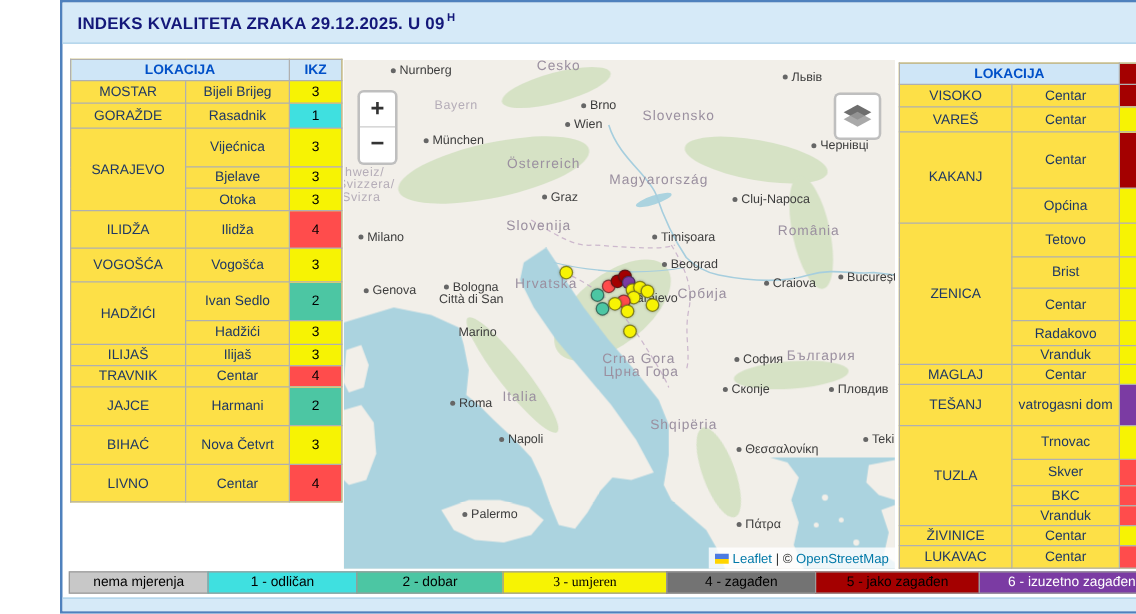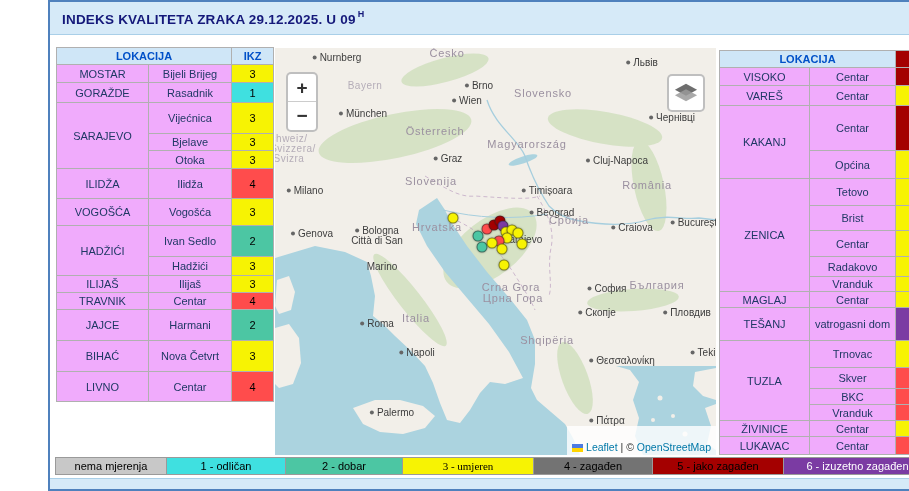--- a/index.html
+++ b/index.html
@@ -5,21 +5,21 @@
   * { margin:0; padding:0; box-sizing:border-box; }
   html,body { width:909px; height:491px; font-family:"Liberation Sans", sans-serif; background:#fff; }
   .page { position:relative; width:909px; height:491px; background:#ffffff; border:2px solid #4f81bd; overflow:hidden;margin-left:48px; }
 
   
   .header { position:absolute; left:0; top:0; right:0; height:33px; background:#d6eaf8; border-bottom:1px solid #a9cfe8; display:flex; align-items:center; padding-left:12px; }
   .title { font-size:13.5px; font-weight:bold; color:#14187a; letter-spacing:.2px; }
   .title sup { font-size:9px; position:relative; top:-1px; margin-left:2px; }
 
   
-  .tbl { position:absolute; border-collapse:collapse; table-layout:fixed; font-size:11px; background:#f0abfc; }
+  .tbl { position:absolute; border-collapse:collapse; table-layout:fixed; font-size:11px; background:#fde047; }
   .tbl td, .tbl th { border:1px solid #b0b0b0; text-align:center; vertical-align:middle; overflow:hidden; padding:0 2px; }
   .tbl th { background:#cfe6f7; color:#0050c8; font-weight:bold; }
   .tbl td.city { color:#1f3864; }
   .tbl td.loc  { color:#1f3864;text-align:center; }
   .tbl td.val  { color:#000; }
   .left-tbl  { left:6px;  top:45px; width:217px; }
   .right-tbl { left:669px; top:48px; width:219px; }
 
   
   .map { position:absolute; left:225px; top:46px; width:441px; height:407px; overflow:hidden; background:#f2efe9; cursor:grab; }
@@ -29,21 +29,21 @@
   .map-label.country { color:#9b90a0; font-size:11px; letter-spacing:.8px; }
   .map-label.region  { color:#b5adb8; font-size:10px; letter-spacing:.5px; }
   .city-dot { display:inline-block; width:4px; height:4px; border-radius:50%; background:#666; margin-right:3px; vertical-align:middle; }
   .marker { position:absolute; width:11px; height:11px; border-radius:50%; border:1px solid rgba(40,40,40,.55); transform:translate(-50%,-50%); box-shadow:0 0 2px rgba(0,0,0,.35); z-index:3; }
 
   .zoom-ctrl { position:absolute; left:11px; top:24px; width:32px; border:2px solid rgba(0,0,0,.25); border-radius:5px; background:#fff; z-index:5; }
   .zoom-btn { width:28px; height:28px; display:flex; align-items:center; justify-content:center; font-size:19px; font-weight:bold; color:#333; cursor:pointer; }
   .zoom-btn:first-child { border-bottom:1px solid #ccc; }
   .layers-ctrl { position:absolute; right:11px; top:26px; width:38px; height:38px; background:#fff; border:2px solid rgba(0,0,0,.25); border-radius:5px; display:flex; align-items:center; justify-content:center; z-index:5; cursor:pointer; }
 
-  .attrib { position:absolute; right:0; bottom:0; background:rgba(255,255,255,.8); font-size:10.5px; color:#333; padding:15px 5px 2px 5px; z-index:6; white-space:nowrap; }
+  .attrib { position:absolute; right:0; bottom:0; background:rgba(255,255,255,.8); font-size:10.5px; color:#333; padding:3px 5px 2px 5px; z-index:6; white-space:nowrap; }
   .attrib .link { color:#0078A8; cursor:pointer; }
   .flag { display:inline-block; width:11px; height:8px; background:linear-gradient(#4c7be1 50%, #ffd500 50%); margin-right:3px; vertical-align:-1px; }
 
   
   .legend { position:absolute; left:6px; top:455px; height:18px; display:flex; }
   .legend .seg { flex-shrink:0; border:1px solid #9a9a9a; margin-left:-1px; display:flex; align-items:center; justify-content:center; font-size:11px; color:#000; overflow:hidden; white-space:nowrap; }
 
   
   .scrollbox { position:absolute; left:888px; top:453px; width:17px; height:22px; z-index:7; }
   .scroll-btn { width:17px; height:11px; background:#f0f0f0; border:1px solid #bdbdbd; font-size:6px; color:#444; display:flex; align-items:center; justify-content:center; cursor:pointer; }
@@ -179,21 +179,21 @@
     </svg>
 
     <div class="map-layer">
         <span class="map-label country" style="left: 172px; top: 5px;">Česko</span>
         <span class="map-label country" style="left: 268px; top: 45px;">Slovensko</span>
         <span class="map-label country" style="left: 160px; top: 83px;">Österreich</span>
         <span class="map-label country" style="left: 252px; top: 96px;">Magyarország</span>
         <span class="map-label country" style="left: 156px; top: 133px;">Slovenija</span>
         <span class="map-label country" style="left: 372px; top: 137px;">România</span>
         <span class="map-label country" style="left: 162px; top: 179px;">Hrvatska</span>
-        <span class="map-label country" style="left: 287px; top: 172px; padding-left: 14px;">Србија</span>
+        <span class="map-label country" style="left: 287px; top: 187px;">Србија</span>
         <span class="map-label country" style="left: 236px; top: 239px;">Crna Gora</span>
         <span class="map-label country" style="left: 238px; top: 250px;">Црна Гора</span>
         <span class="map-label country" style="left: 382px; top: 237px;">България</span>
         <span class="map-label country" style="left: 141px; top: 270px;">Italia</span>
         <span class="map-label country" style="left: 272px; top: 292px;">Shqipëria</span>
         <span class="map-label region" style="left: 90px; top: 37px;">Bayern</span>
         <span class="map-label region" style="left: 14px; top: 90px;">chweiz/</span>
         <span class="map-label region" style="left: 18px; top: 100px;">Svizzera/</span>
         <span class="map-label region" style="left: 14px; top: 110px;">Svizra</span>
         <span class="map-label city" style="left: 62px; top: 9px;"><i class="city-dot"></i>Nurnberg</span>

